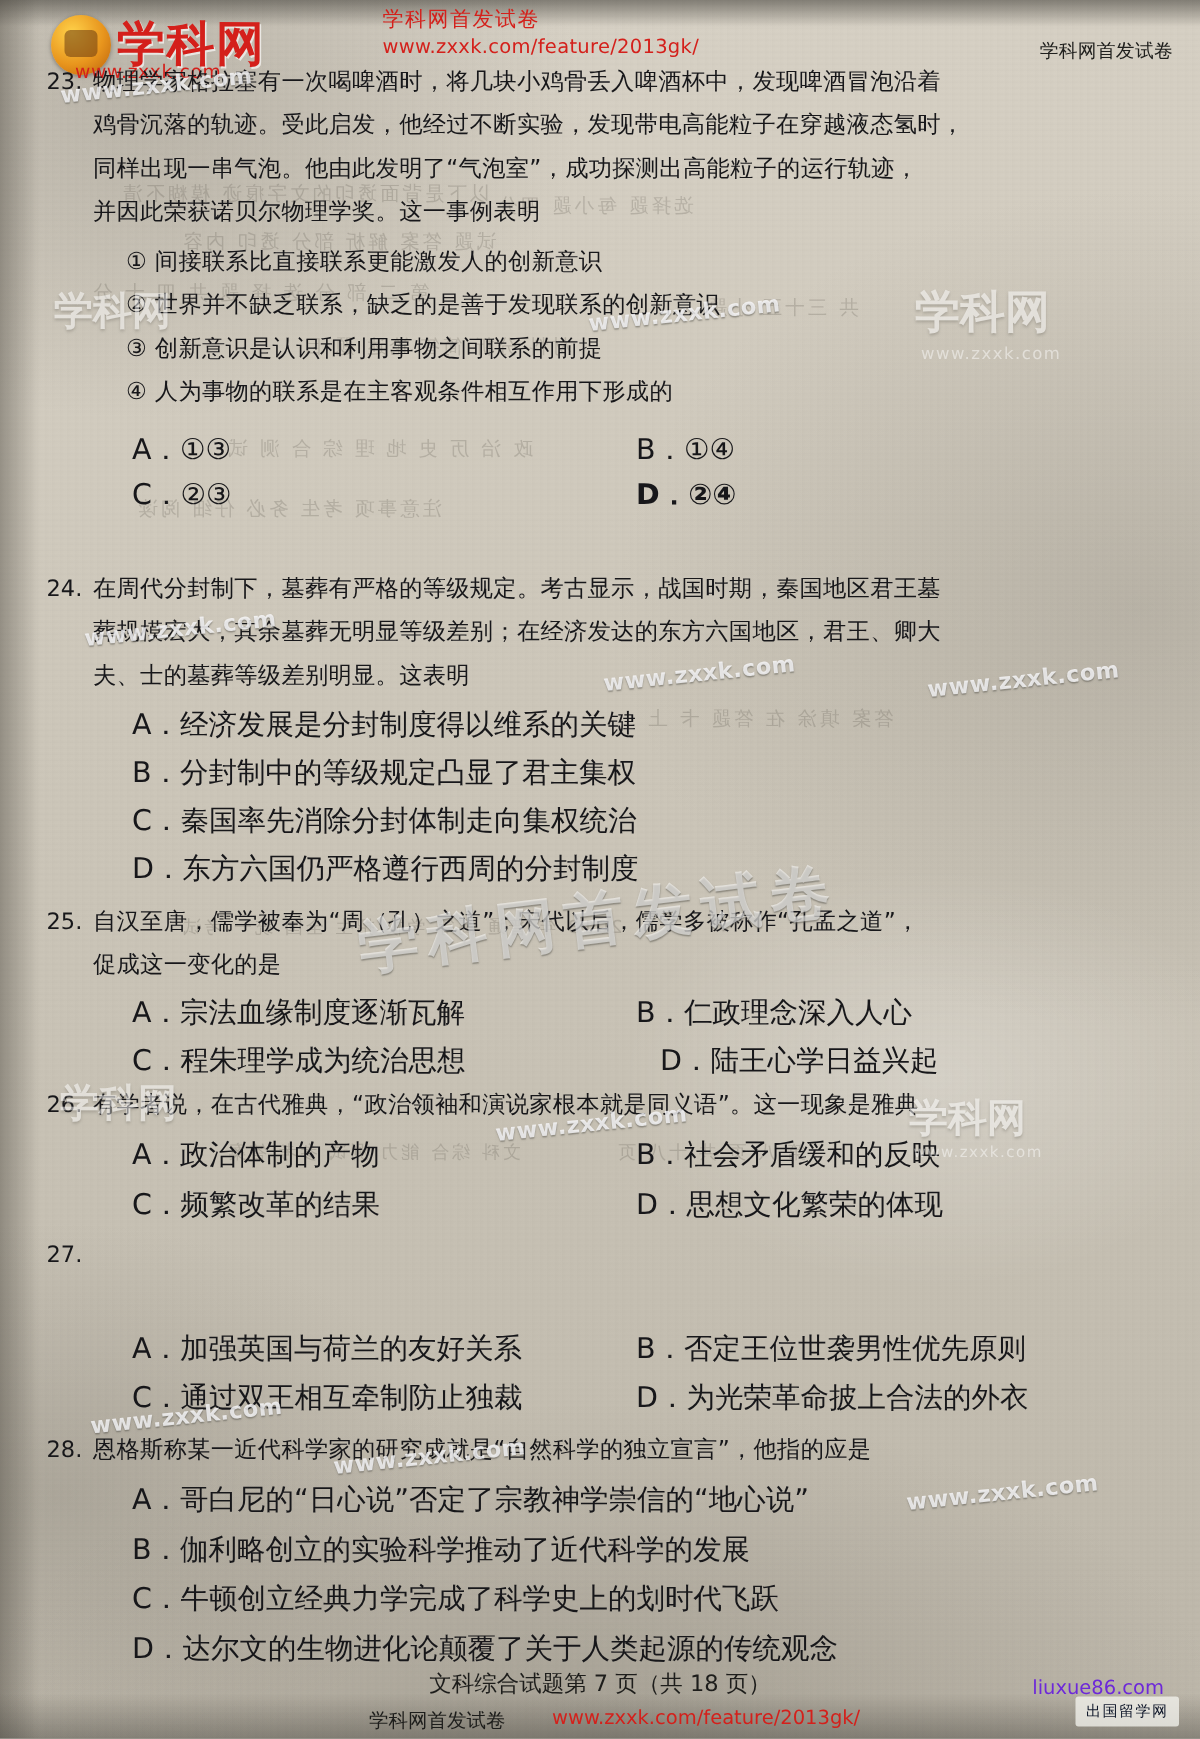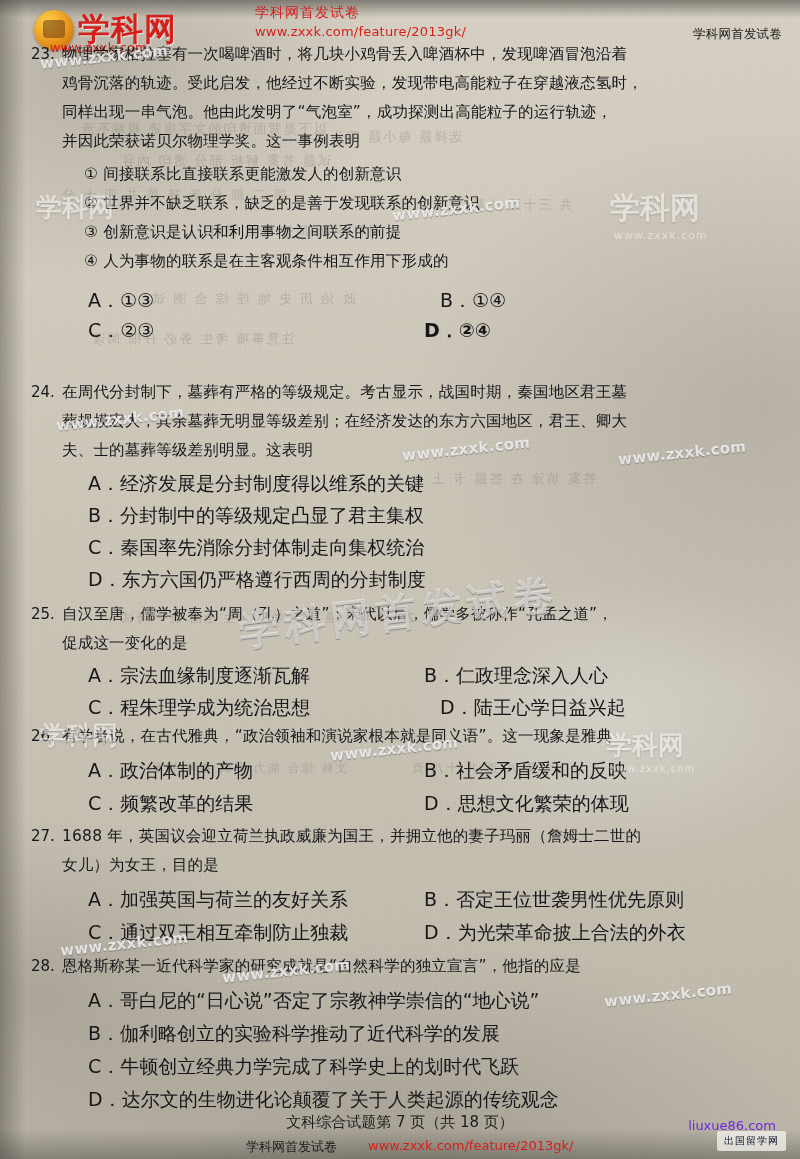--- a/index.html
+++ b/index.html
@@ -252,21 +252,21 @@
       <div class="line">并因此荣获诺贝尔物理学奖。这一事例表明</div>
     </div>
     <div class="q" style="left:84px; top:160px;">
       <div class="line">① 间接联系比直接联系更能激发人的创新意识</div>
       <div class="line">② 世界并不缺乏联系，缺乏的是善于发现联系的创新意识</div>
       <div class="line">③ 创新意识是认识和利用事物之间联系的前提</div>
       <div class="line">④ 人为事物的联系是在主客观条件相互作用下形成的</div>
     </div>
     <div class="opt-col" style="left:88px; top:285px;">A．①③</div>
     <div class="opt-col" style="left:88px; top:315px;">C．②③</div>
-    <div class="opt-col" style="left:440px; top:285px;">B．①④</div>
+    <div class="opt-col" style="left:424px; top:285px;">B．①④</div>
     <div class="opt-col" style="left:424px; top:315px;font-weight:bold;">D．②④</div>
 
     <div class="qnum" style="left:31px; top:378px;">24.</div>
     <div class="q" style="left:62px; top:378px;">
       <div class="line">在周代分封制下，墓葬有严格的等级规定。考古显示，战国时期，秦国地区君王墓</div>
       <div class="line">葬规模宏大，其余墓葬无明显等级差别；在经济发达的东方六国地区，君王、卿大</div>
       <div class="line">夫、士的墓葬等级差别明显。这表明</div>
     </div>
     <div class="opt-col" style="left:88px; top:468px;">A．经济发展是分封制度得以维系的关键</div>
     <div class="opt-col" style="left:88px; top:500px;">B．分封制中的等级规定凸显了君主集权</div>
@@ -286,24 +286,20 @@
     <div class="qnum" style="left:31px; top:722px;">26.</div>
     <div class="q" style="left:62px; top:722px;">
       <div class="line">有学者说，在古代雅典，“政治领袖和演说家根本就是同义语”。这一现象是雅典</div>
     </div>
     <div class="opt-col" style="left:88px; top:755px;">A．政治体制的产物</div>
     <div class="opt-col" style="left:88px; top:788px;">C．频繁改革的结果</div>
     <div class="opt-col" style="left:424px; top:755px;">B．社会矛盾缓和的反映</div>
     <div class="opt-col" style="left:424px; top:788px;">D．思想文化繁荣的体现</div>
 
     <div class="qnum" style="left:31px; top:822px;">27.</div>
-    <div class="q" style="left:62px; top:822px;">
-      <div class="line">1688 年，英国议会迎立荷兰执政威廉为国王，并拥立他的妻子玛丽（詹姆士二世的</div>
-      <div class="line">女儿）为女王，目的是</div>
-    </div>
     <div class="opt-col" style="left:88px; top:884px;">A．加强英国与荷兰的友好关系</div>
     <div class="opt-col" style="left:88px; top:917px;">C．通过双王相互牵制防止独裁</div>
     <div class="opt-col" style="left:424px; top:884px;">B．否定王位世袭男性优先原则</div>
     <div class="opt-col" style="left:424px; top:917px;">D．为光荣革命披上合法的外衣</div>
 
     <div class="qnum" style="left:31px; top:952px;">28.</div>
     <div class="q" style="left:62px; top:952px;">
       <div class="line">恩格斯称某一近代科学家的研究成就是“自然科学的独立宣言”，他指的应是</div>
     </div>
     <div class="opt-col" style="left:88px; top:985px;">A．哥白尼的“日心说”否定了宗教神学崇信的“地心说”</div>

